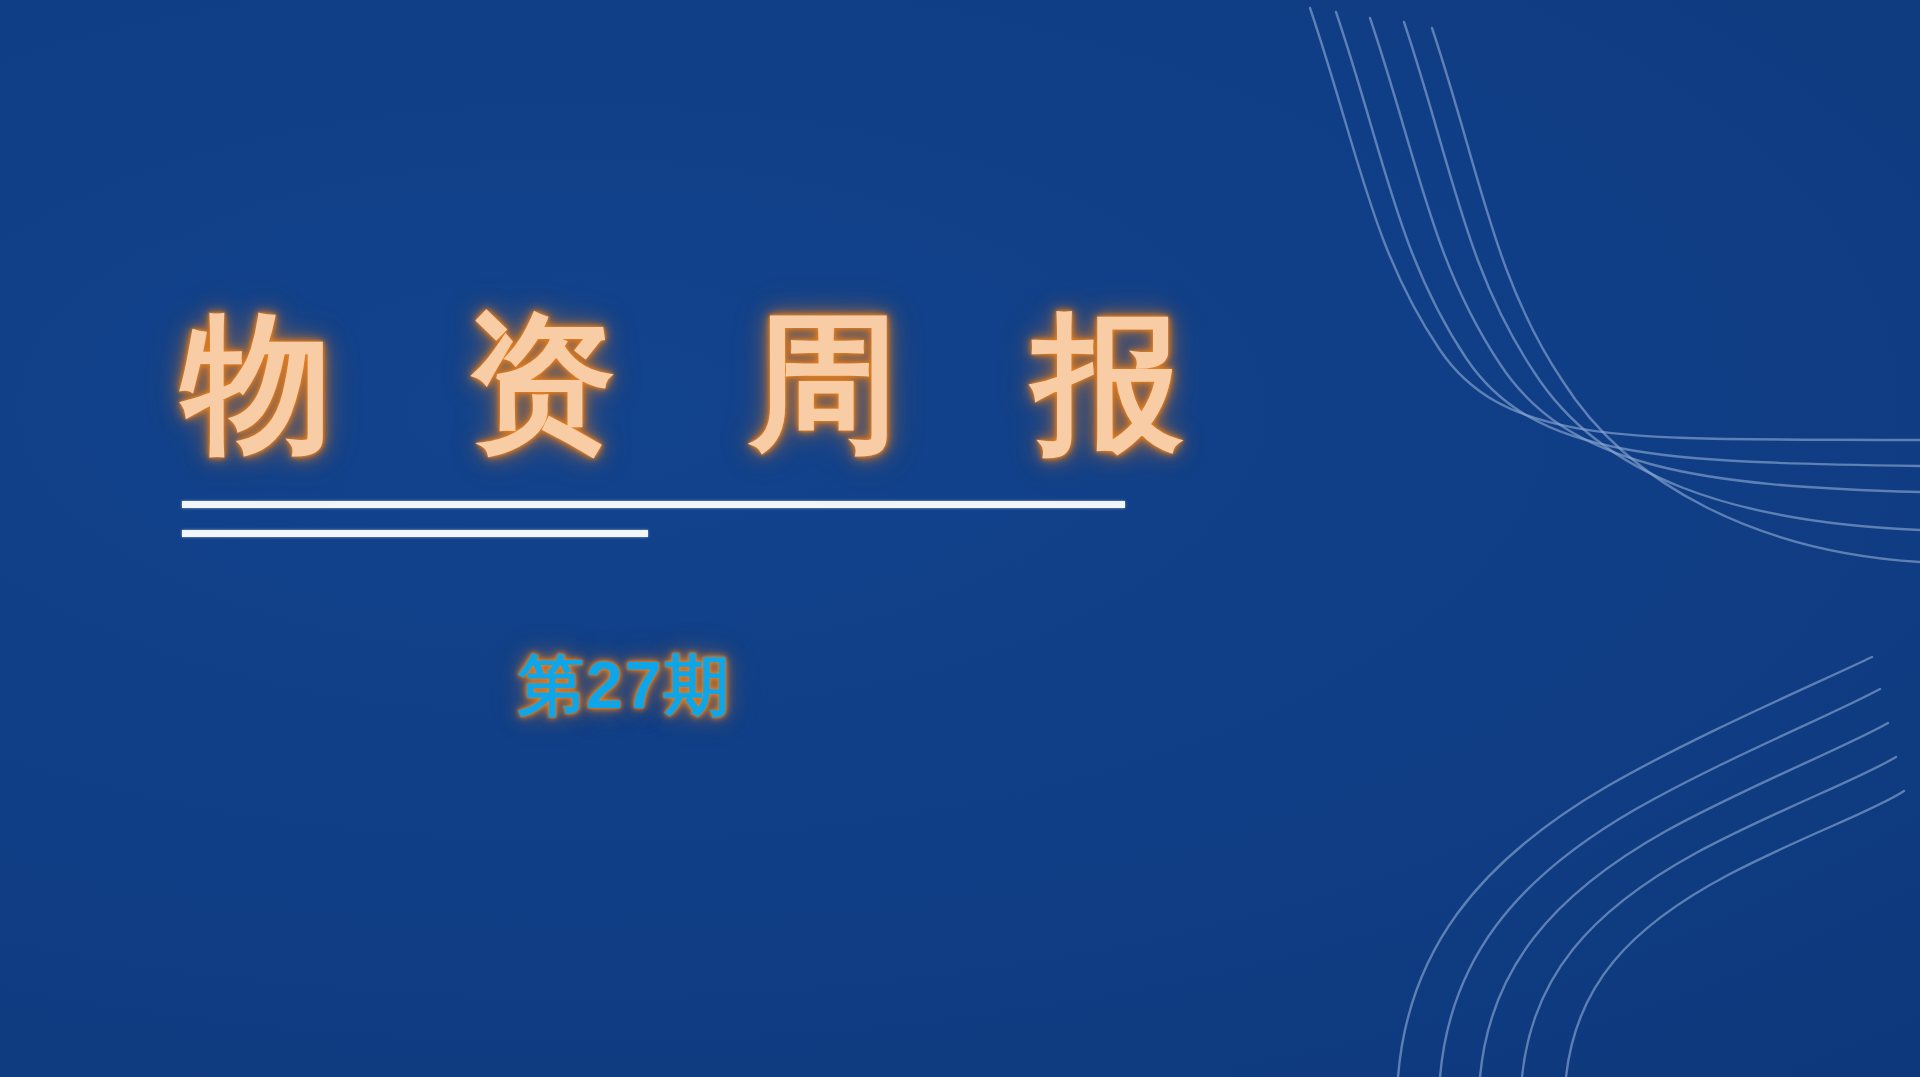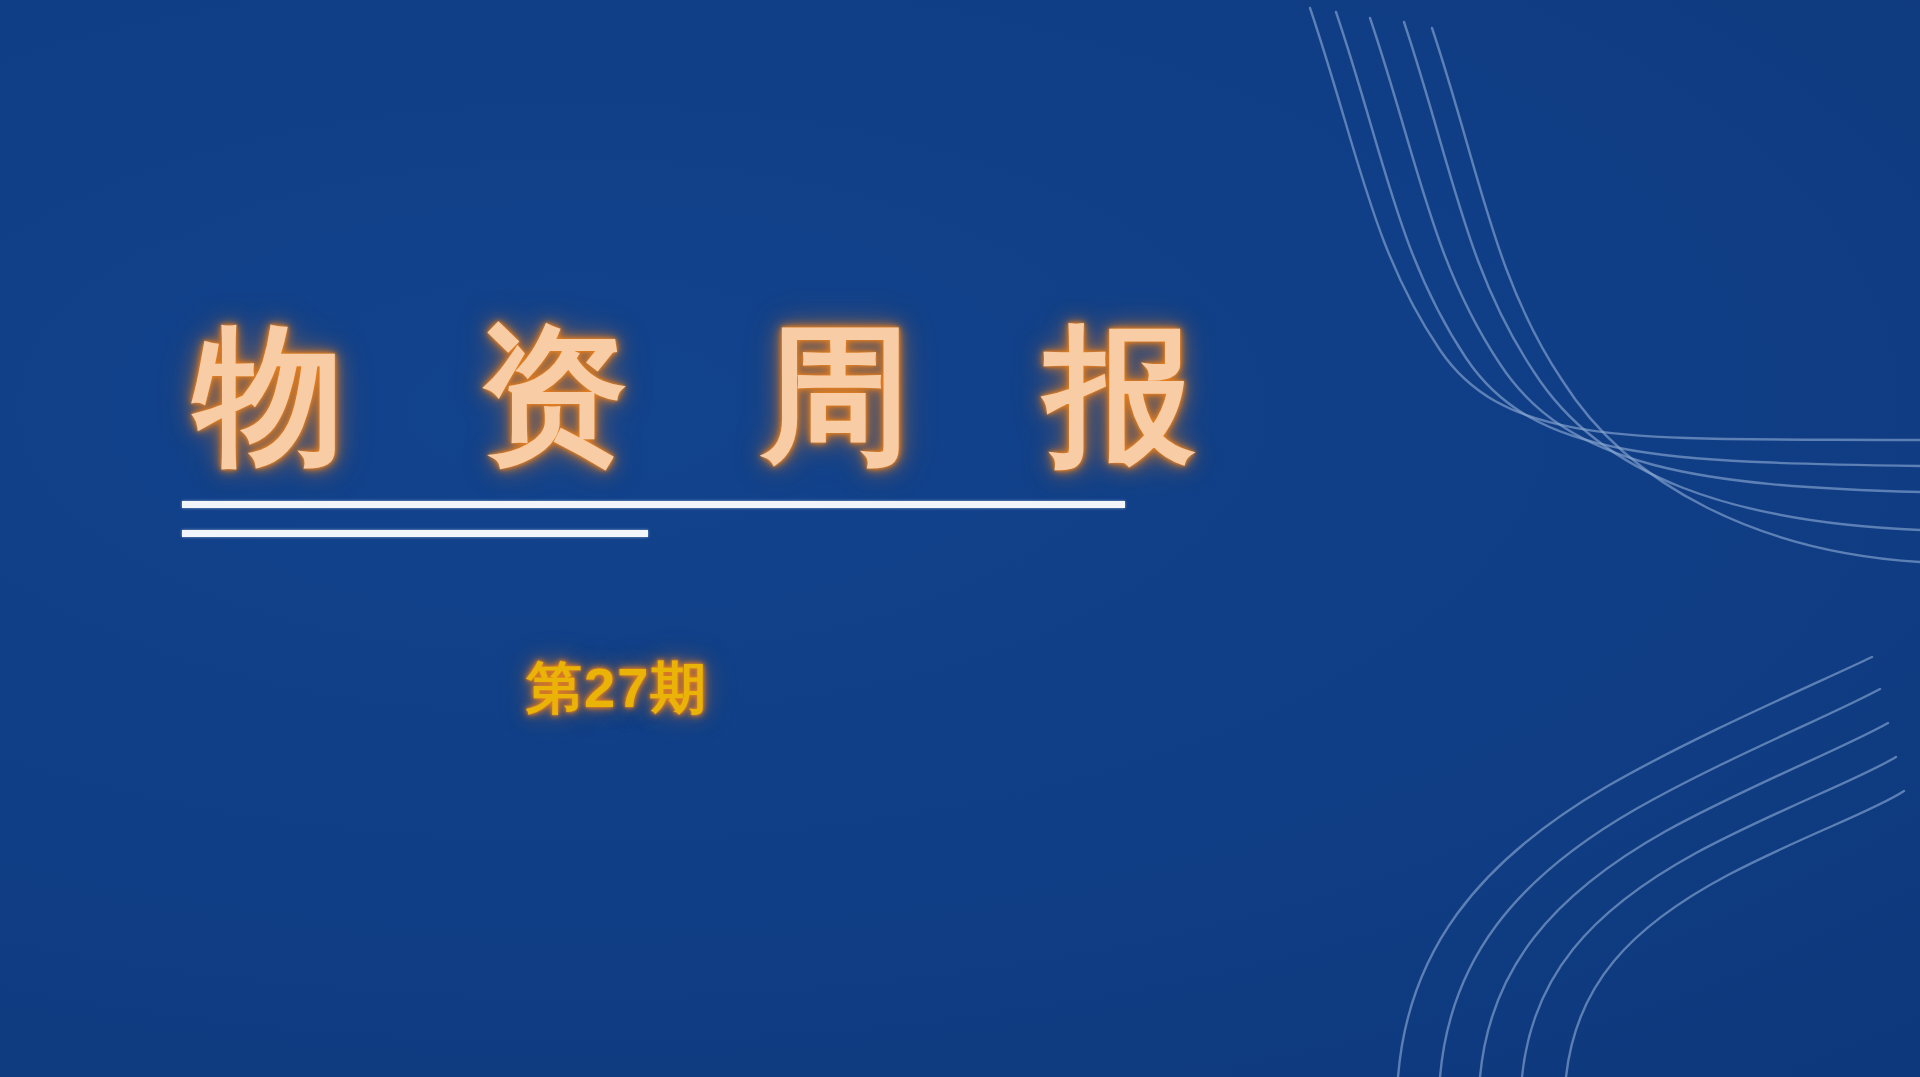--- a/index.html
+++ b/index.html
@@ -49,21 +49,21 @@
     stroke-linecap: round;
   }
 
   #title-block {
     position: absolute;
     left: 182px;
     top: 296px;
     width: 1000px;
   }
   #main-title {
-    margin: 12px;
+    margin: 0;
     font-size: 150px;
     line-height: 1.16;
     font-weight: 700;
     letter-spacing: 46px;
     color: #f8cda6;
     white-space: nowrap;
     text-shadow:
       0 0 2px #e8801f,
       0 0 5px #e8801f,
       0 0 11px rgba(232,128,31,0.95),
@@ -85,26 +85,26 @@
     top: 530px;
     width: 466px;
     height: 7px;
     background: #f2f6fb;
     box-shadow: 0 0 3px rgba(255,255,255,0.55);
   }
   #issue-label {
     position: absolute;
     left: 514px;
     top: 642px;
-    margin: 12px;
-    font-size: 56px;
+    margin: 4px;
+    font-size: 66px;
     line-height: 1.2;
     font-weight: 700;
     letter-spacing: 2px;
-    color: #eab308;
+    color: #0ea5e9;
     white-space: nowrap;
     text-shadow:
       0 0 2px #e8801f,
       0 0 5px #e8801f,
       0 0 10px rgba(232,128,31,0.95),
       0 0 20px rgba(232,128,31,0.50),
       0 0 34px rgba(232,128,31,0.26);
   }
 </style>
 </head>

